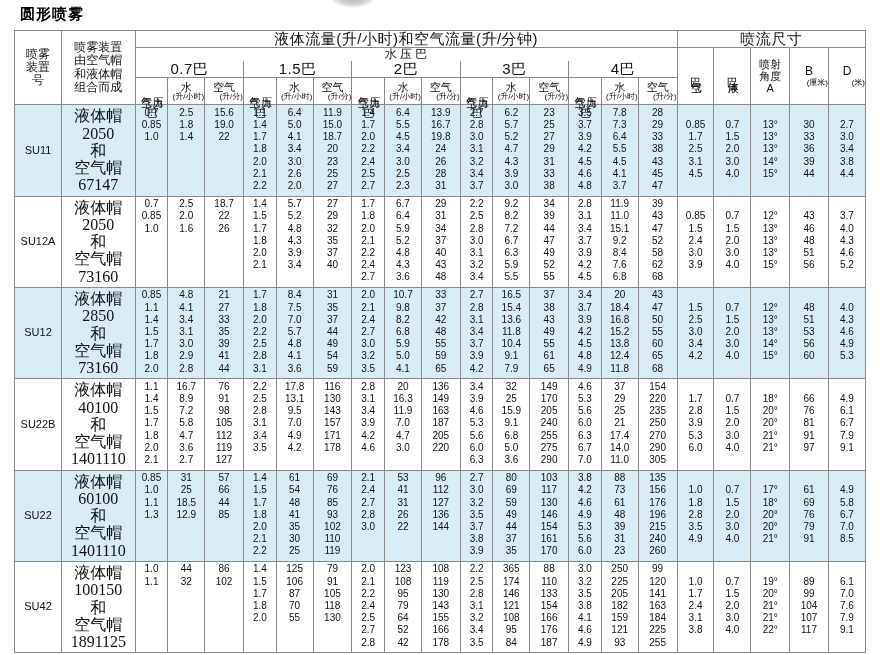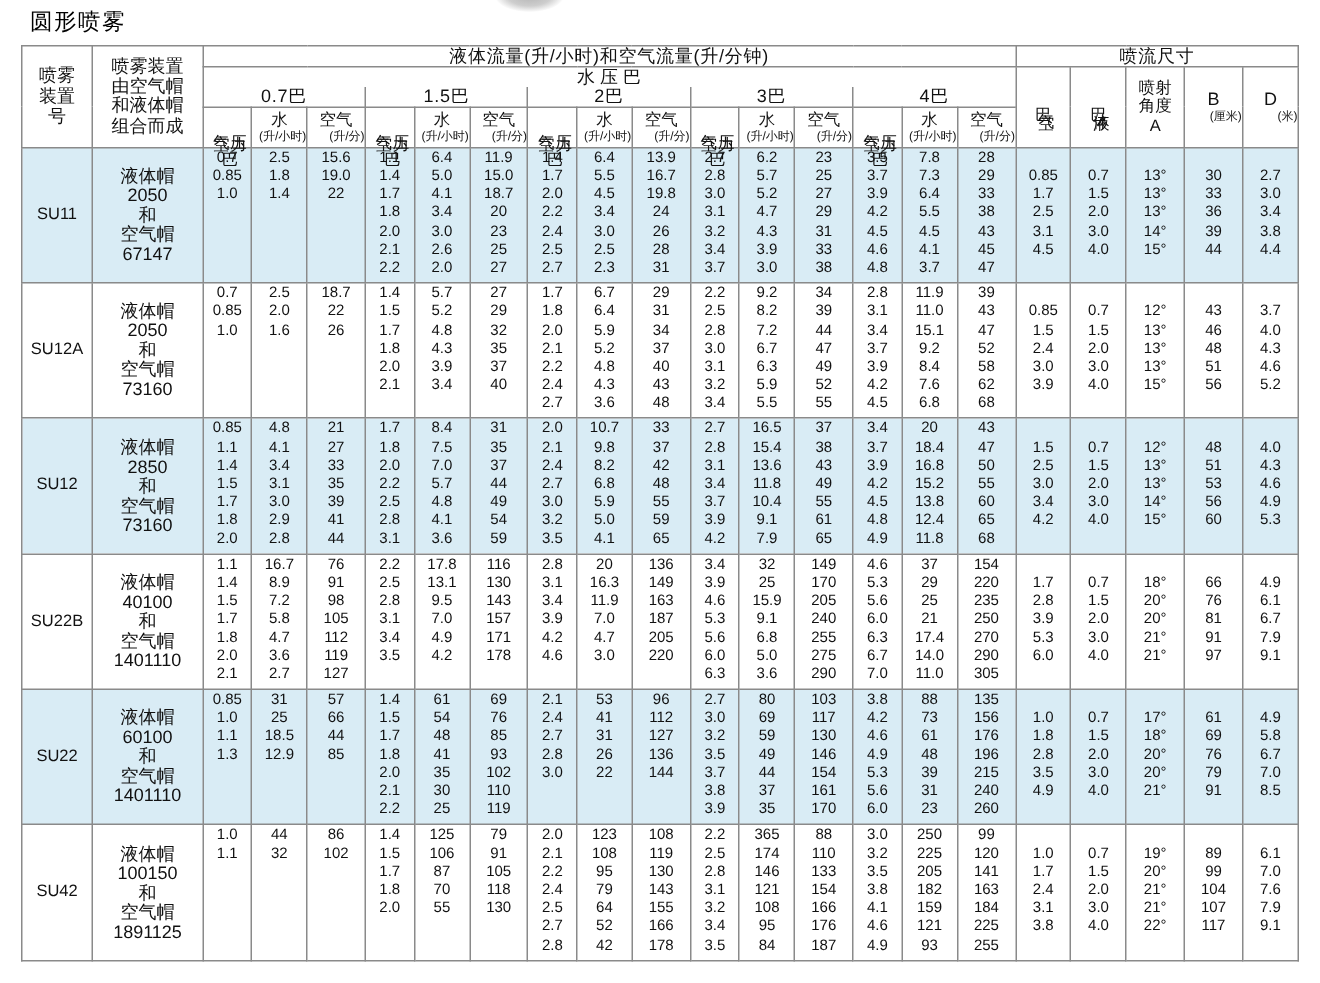--- a/index.html
+++ b/index.html
@@ -16,21 +16,21 @@
   }
   #page {
     position: relative;
     width: 880px;
     height: 655px;
     box-sizing: border-box;
     padding: 0 14px;
   }
   .page-title {
     font-size: 15px;
-    font-weight: normal;
+    font-weight: bold;
     letter-spacing: 1px;
     padding: 5px 0 6px 6px;
     color: #000;
   }
   .smudge {
     position: absolute;
     top: -14px;
     left: 330px;
     width: 46px;
     height: 22px;
@@ -53,21 +53,21 @@
     line-height: 1.08;
     color: #111;
   }
   
   .hd {
     background: #ffffff;
     font-size: 11px;
     color: #000;
   }
   .hd-big { font-size: 12px; }
-  .hd-grp { font-size: 12px; letter-spacing: .5px; }
+  .hd-grp { font-size: 15px; letter-spacing: .5px; }
   .vstack {
     display: block;
     line-height: 1.12;
   }
   .sub {
     font-size: 8px;
     display: block;
     line-height: 1.1;
     text-align: right;
   }
@@ -84,23 +84,24 @@
   
   tr.block td { padding-top: 2px; padding-bottom: 2px; }
   tr.shade td { background: #d9ecf5; }
   tr.plain td { background: #ffffff; }
   td.model {
     font-size: 11px;
     white-space: nowrap;
     margin-left: 44px;
   }
   td.caps {
-    font-size: 12px;
+    font-size: 16px;
     line-height: 1.35;
     padding: 2px 0;
+    font-family: Liberation Serif, serif;
   }
   td.numcol {
     font-size: 10px;
     line-height: 1.32;
     vertical-align: top;
     padding-top: 3px;
   }
   td.numcol div { height: 12.2px; }
   td.dimcol {
     font-size: 10px;

